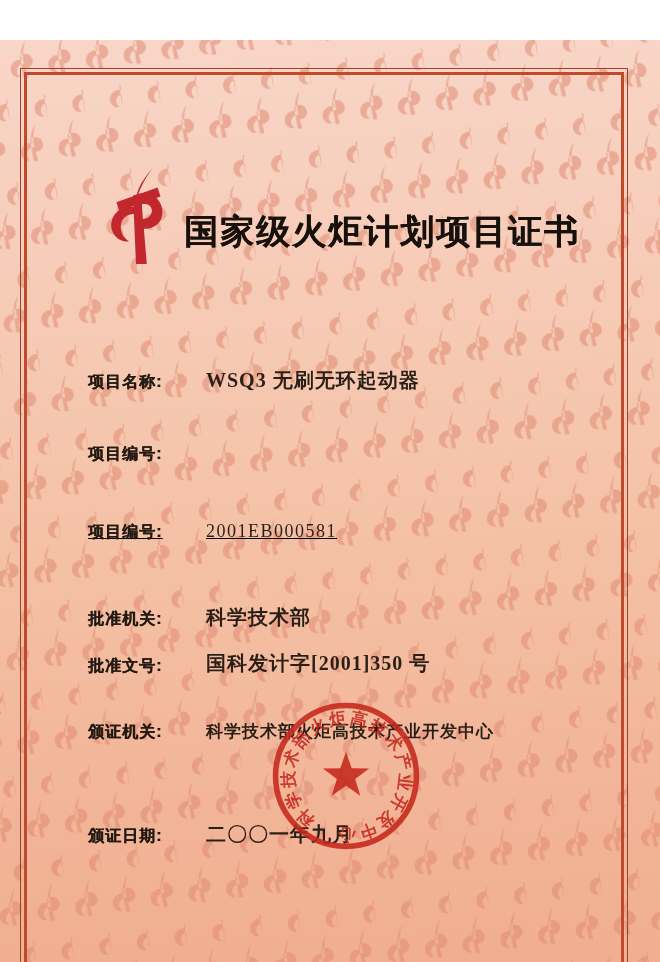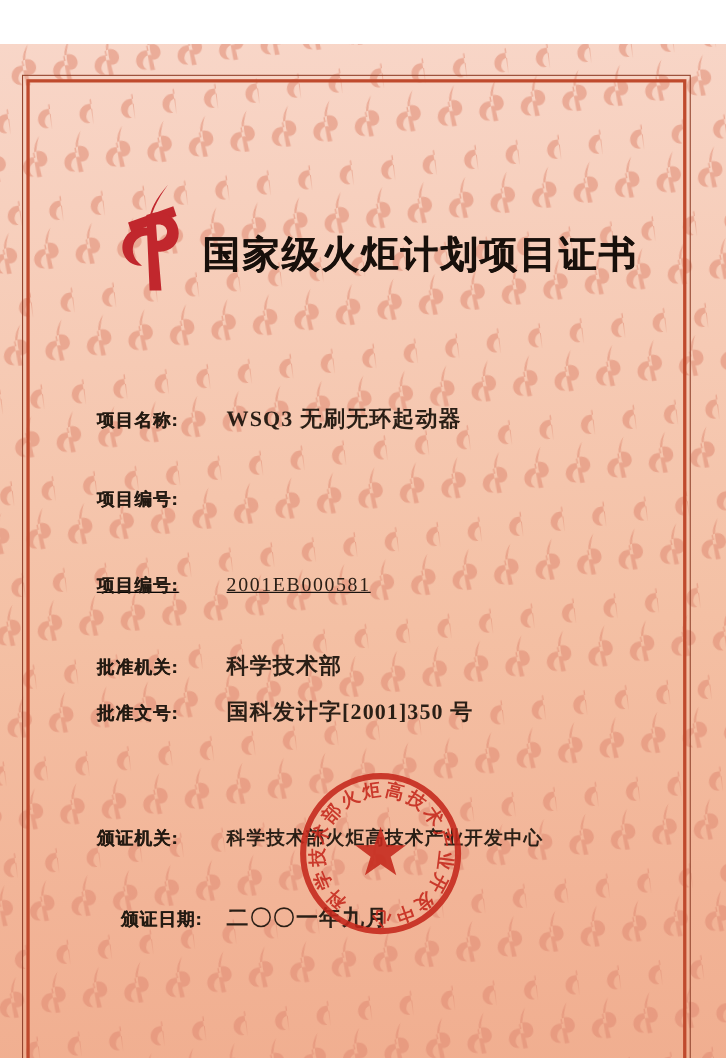--- a/index.html
+++ b/index.html
@@ -34,21 +34,21 @@
   .row .lbl{
     width:118px;flex:0 0 auto;
     font-size:16px;font-weight:700;color:#231a12;letter-spacing:1px;
     text-shadow:0.4px 0 0 #231a12;
   }
   .row .val{
     font-family:"Liberation Serif","DejaVu Serif",serif;
     font-size:20px;color:#2a1f16;letter-spacing:1px;font-weight:600;
   }
   .row-1{top:327px;} .row-2{top:404px;} .row-3{top:481px;text-decoration:underline;}
-  .row-4{top:552px;} .row-5{top:594px;} .row-6{top:710px;} .row-7{top:781px;text-align:center;}
+  .row-4{top:564px;} .row-5{top:610px;align-items:flex-end;} .row-6{top:680px;} .row-7{top:781px;}
   .row-3 .val{font-size:18px;font-weight:400;letter-spacing:1.5px;}
   .row-6 .val{font-size:17px;}
   .seal{position:absolute;left:270px;top:660px;width:152px;height:152px;z-index:4;opacity:0.88;}
 </style>
 </head>
 <body>
 
 <div class="page">
 
   <svg class="watermark" width="660" height="962" aria-hidden="true">

